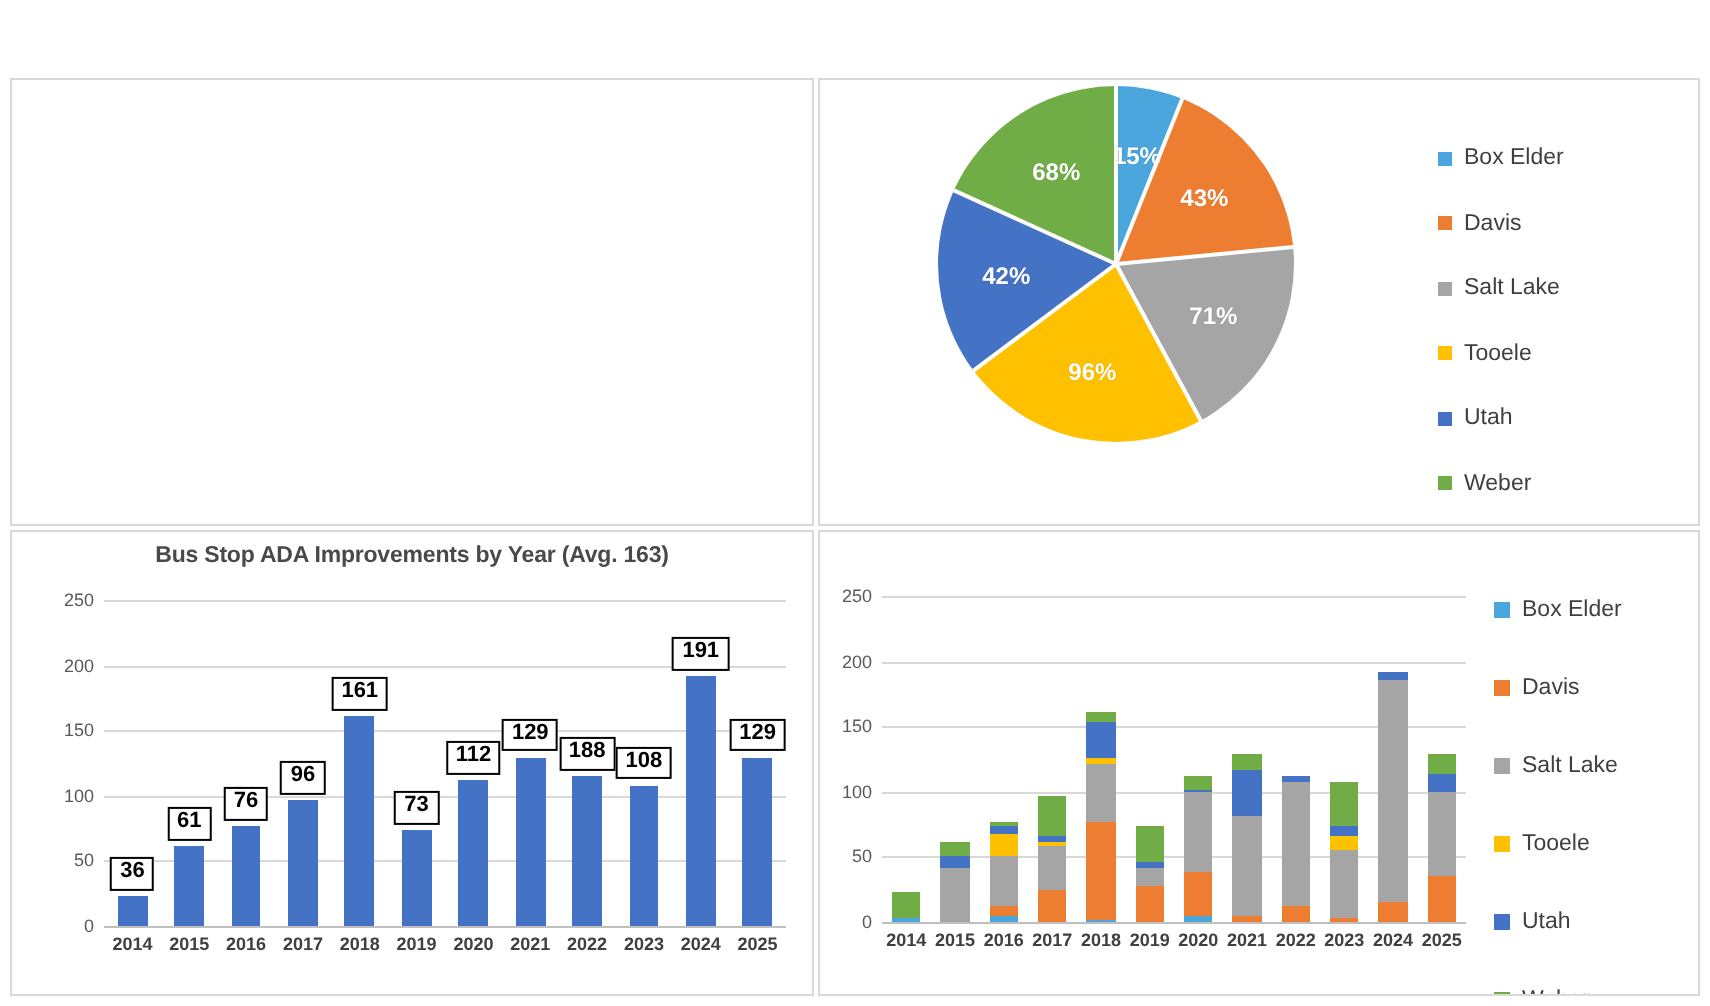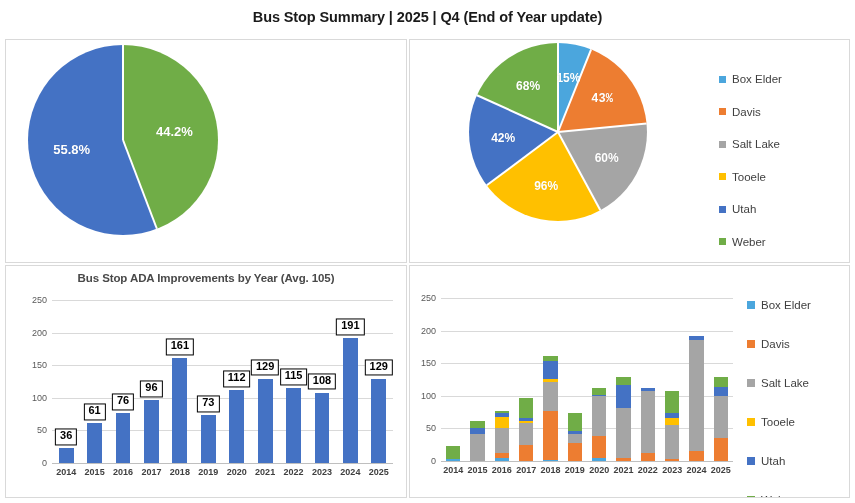--- a/index.html
+++ b/index.html
@@ -123,46 +123,38 @@
   #bar-legend { left:337px; top:33px; }
   #bar-legend .legend-row { margin-bottom:27px; }
   #bar-legend .legend-label { font-size:11.5px; color:#3f3f3f; }
   #bar-legend .legend-swatch { width:8px; height:8px; }
 </style>
 </head>
 <body>
 
 <div id="dashboard">
 
-  <div class="dash-title">Bus Stop Summary | 2025 | Q4 (End of Year update)</div>
 
   <div class="grid">
 
     <div class="panel">
       <div class="pie-area">
-        <div class="pie-wrap" id="pie1-wrap" style="left:22px; top:5px; width:190px; height:190px;">
-          <div class="pie" id="pie1" style="background: conic-gradient(rgb(112, 173, 71) 0%, rgb(112, 173, 71) 44.2%, rgb(68, 114, 196) 44.2%, rgb(68, 114, 196) 100%);"></div>
-        <div class="pie-sep" style="transform: translateX(-50%) rotate(180deg);"></div>
-            <div class="pie-label" style="font-size: 13px; left: 146.385px; top: 85.532px;">44.2%</div>
-            <div class="pie-sep" style="transform: translateX(-50%) rotate(339.12deg);"></div>
-            <div class="pie-label" style="font-size: 13px; left: 43.615px; top: 104.468px;">55.8%</div>
-          </div>
       </div>
     </div>
 
     <div class="panel">
       <div class="pie-area">
         <div class="pie-wrap" id="pie2-wrap" style="left:59px; top:3px; width:178px; height:178px;">
           <div class="pie" id="pie2" style="background: conic-gradient(rgb(75, 166, 221) 0%, rgb(75, 166, 221) 6.073%, rgb(237, 125, 49) 6.073%, rgb(237, 125, 49) 23.482%, rgb(165, 165, 165) 23.482%, rgb(165, 165, 165) 42.105%, rgb(255, 192, 0) 42.105%, rgb(255, 192, 0) 64.777%, rgb(68, 114, 196) 64.777%, rgb(68, 114, 196) 81.781%, rgb(112, 173, 71) 81.781%, rgb(112, 173, 71) 100%);"></div>
         <div class="pie-sep" style="transform: translateX(-50%) rotate(180deg);"></div>
             <div class="pie-label" style="font-size: 12px; left: 99.4638px; top: 34.8212px;">15%</div>
             <div class="pie-sep" style="transform: translateX(-50%) rotate(201.862deg);"></div>
-            <div class="pie-label" style="font-size: 12px; left: 133.183px; top: 55.9446px; font-family: Liberation Mono, monospace;">43%</div>
+            <div class="pie-label" style="font-size: 12px; left: 133.183px; top: 55.9446px;">43%</div>
             <div class="pie-sep" style="transform: translateX(-50%) rotate(264.534deg);"></div>
-            <div class="pie-label" style="font-size: 12px; left: 137.695px; top: 114.954px;">60%</div>
+            <div class="pie-label" style="font-size: 12px; left: 137.695px; top: 114.954px;">71%</div>
             <div class="pie-sep" style="transform: translateX(-50%) rotate(331.579deg);"></div>
             <div class="pie-label" style="font-size: 12px; left: 77.1616px; top: 142.895px;">96%</div>
             <div class="pie-sep" style="transform: translateX(-50%) rotate(413.198deg);"></div>
             <div class="pie-label" style="font-size: 12px; left: 34.1422px; top: 94.954px;">42%</div>
             <div class="pie-sep" style="transform: translateX(-50%) rotate(474.413deg);"></div>
             <div class="pie-label" style="font-size: 12px; left: 59.1138px; top: 42.6142px;">68%</div>
           </div>
         <div class="legend" id="pie2-legend">
             <div class="legend-row">
               <span class="legend-swatch" style="background: rgb(75, 166, 221);"></span>
@@ -186,21 +178,21 @@
             </div>
             <div class="legend-row">
               <span class="legend-swatch" style="background: rgb(112, 173, 71);"></span>
               <span class="legend-label">Weber</span>
             </div>
           </div>
       </div>
     </div>
 
     <div class="panel">
-      <div class="panel-title">Bus Stop ADA Improvements by Year (Avg. 105)</div>
+      <div class="panel-title">Bus Stop ADA Improvements by Year (Avg. 163)</div>
       <div class="plot" id="plot-year" style="left:46px; top:34px; width:341px; height:163px;">
           <div class="baseline" style="top: 163px;"></div>
           <div class="ytick" style="top: 163px;">0</div>
           <div class="gridline" style="top: 130.4px;"></div>
           <div class="ytick" style="top: 130.4px;">50</div>
           <div class="gridline" style="top: 97.8px;"></div>
           <div class="ytick" style="top: 97.8px;">100</div>
           <div class="gridline" style="top: 65.2px;"></div>
           <div class="ytick" style="top: 65.2px;">150</div>
           <div class="gridline" style="top: 32.6px;"></div>
@@ -225,21 +217,21 @@
           <div class="bar" style="left: 148.903px; width: 14.7767px; height: 47.596px; background: rgb(68, 114, 196);"></div>
           <div class="datalabel" style="left: 156.292px; top: 112.404px;">73</div>
           <div class="xtick" style="left: 156.292px;">2019</div>
           <div class="bar" style="left: 177.32px; width: 14.7767px; height: 73.024px; background: rgb(68, 114, 196);"></div>
           <div class="datalabel" style="left: 184.708px; top: 86.976px;">112</div>
           <div class="xtick" style="left: 184.708px;">2020</div>
           <div class="bar" style="left: 205.737px; width: 14.7767px; height: 84.108px; background: rgb(68, 114, 196);"></div>
           <div class="datalabel" style="left: 213.125px; top: 75.892px;">129</div>
           <div class="xtick" style="left: 213.125px;">2021</div>
           <div class="bar" style="left: 234.153px; width: 14.7767px; height: 74.98px; background: rgb(68, 114, 196);"></div>
-          <div class="datalabel" style="left: 241.542px; top: 85.02px;">115</div>
+          <div class="datalabel" style="left: 241.542px; top: 85.02px;">188</div>
           <div class="xtick" style="left: 241.542px;">2022</div>
           <div class="bar" style="left: 262.57px; width: 14.7767px; height: 70.416px; background: rgb(68, 114, 196);"></div>
           <div class="datalabel" style="left: 269.958px; top: 89.584px;">108</div>
           <div class="xtick" style="left: 269.958px;">2023</div>
           <div class="bar" style="left: 290.987px; width: 14.7767px; height: 124.532px; background: rgb(68, 114, 196);"></div>
           <div class="datalabel" style="left: 298.375px; top: 35.468px;">191</div>
           <div class="xtick" style="left: 298.375px;">2024</div>
           <div class="bar" style="left: 319.403px; width: 14.7767px; height: 84.108px; background: rgb(68, 114, 196);"></div>
           <div class="datalabel" style="left: 326.792px; top: 75.892px;">129</div>
           <div class="xtick" style="left: 326.792px;">2025</div>

